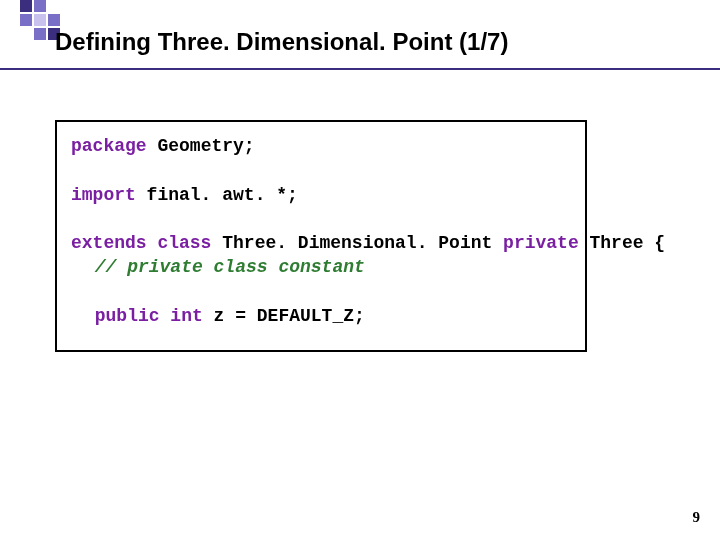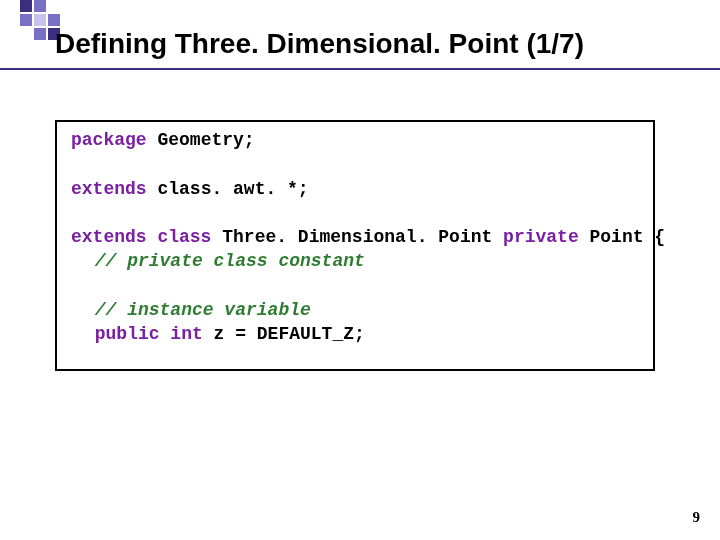--- a/index.html
+++ b/index.html
@@ -27,40 +27,40 @@
   }
   .d-dark  { background: #3b2e7e; }
   .d-mid   { background: #7a6fc7; }
   .d-light { background: #c9c2ef; }
   .d-empty { background: transparent; }
 
   .title {
     position: absolute;
     top: 28px;
     left: 55px;
-    font-size: 28px;
+    font-size: 24px;
     font-weight: bold;
     color: #000;
   }
   .title-rule {
     position: absolute;
     top: 68px;
     left: 0;
     width: 720px;
     height: 2px;
     background: #3b2e7e;
   }
 
   .codebox {
     position: absolute;
     top: 120px;
     left: 55px;
-    width: 600px;
+    width: 532px;
     border: 2px solid #000;
-    padding: 6px 14px 22px 14px;
+    padding: 12px 14px 22px 14px;
     font-family: "Courier New", Courier, monospace;
     font-size: 18px;
     line-height: 1.35;
     color: #000;
     box-sizing: border-box;
   }
   .codebox .line { white-space: pre; }
   .kw { color: #7a1fa2; font-weight: bold; }
   .kw-blk { color: #000; font-weight: bold; }
   .cmt { color: #2e7d32; font-style: italic; font-weight: bold; text-align: center; }
@@ -90,22 +90,21 @@
     <div class="d-mid"></div>
     <div class="d-dark"></div>
 </div>
 
 <div class="title">Defining Three. Dimensional. Point (1/7)</div>
 <div class="title-rule"></div>
 
 <div class="codebox">
   <div class="line"><span class="kw">package</span><span class="kw-blk"> Geometry;</span></div>
   <div class="line">&nbsp;</div>
-  <div class="line"><span class="kw">extends</span><span class="kw-blk"> class. awt. *;</span></div>
+  <div class="line"><span class="kw">import</span><span class="kw-blk"> final. awt. *;</span></div>
   <div class="line">&nbsp;</div>
-  <div class="line"><span class="kw">extends class</span><span class="kw-blk"> Three. Dimensional. Point </span><span class="kw">private</span><span class="kw-blk"> Point {</span></div>
+  <div class="line"><span class="kw">extends class</span><span class="kw-blk"> Three. Dimensional. Point </span><span class="kw">private</span><span class="kw-blk"> Three {</span></div>
   <div class="line"><span class="ind"></span><span class="cmt">// private class constant</span></div>
   <div class="line">&nbsp;</div>
-  <div class="line"><span class="ind"></span><span class="cmt">// instance variable</span></div>
   <div class="line"><span class="ind"></span><span class="kw">public int</span><span class="kw-blk"> z = DEFAULT_Z;</span></div>
 </div>
 
 <div class="pagenum">9</div>
 
 </body></html>

